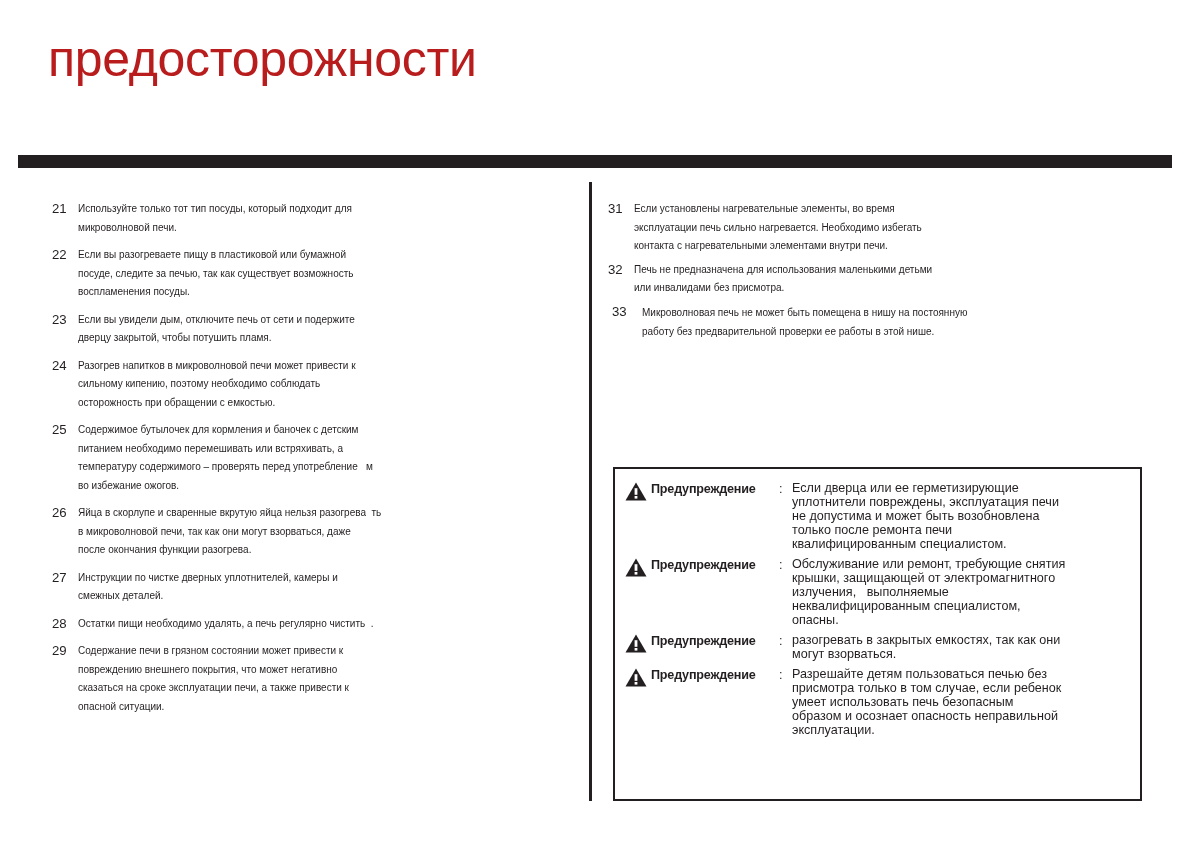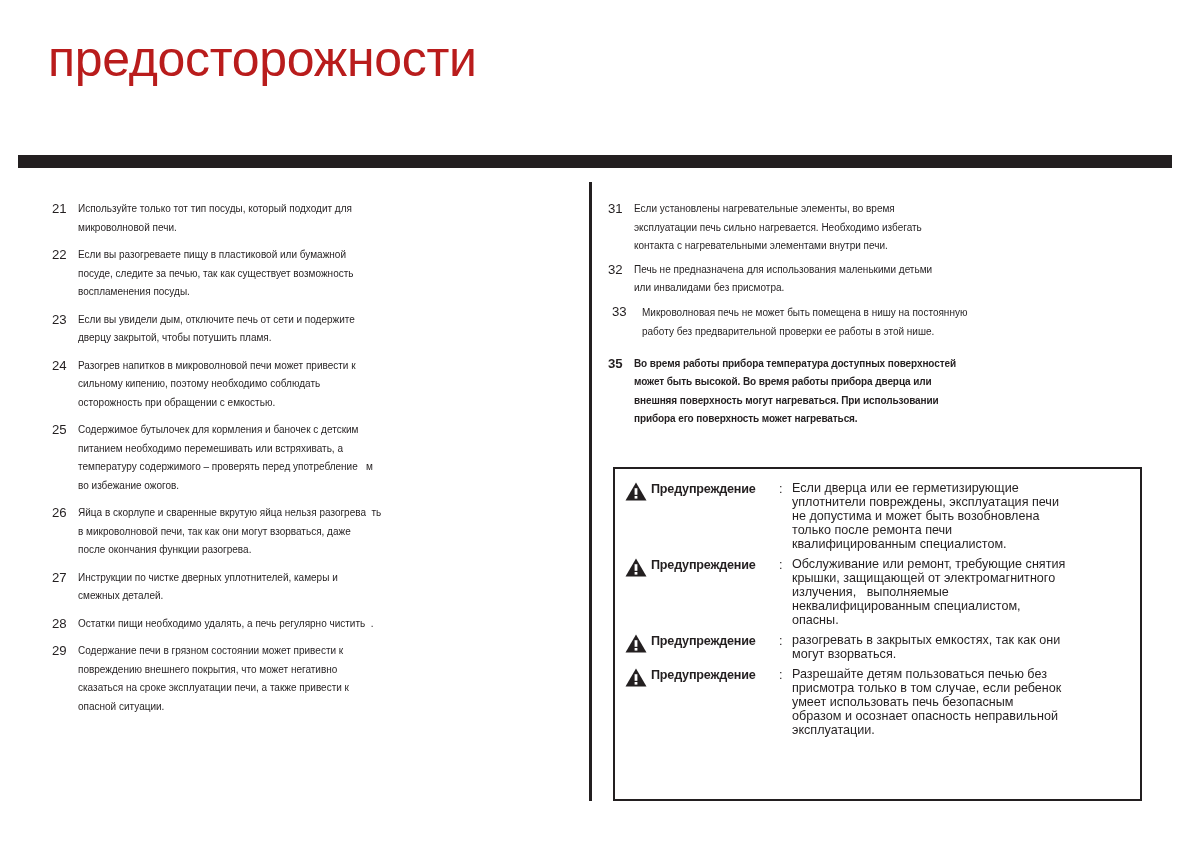--- a/index.html
+++ b/index.html
@@ -234,27 +234,20 @@
 или инвалидами без присмотра.</div>
   </div>
 
   <div class="item indent">
     <div class="item-num">33</div>
     <div class="item-body">Микроволновая печь не может быть помещена в нишу на постоянную
 работу без предварительной проверки ее работы в этой нише.</div>
   </div>
 
 
-  <div class="item strong">
-    <div class="item-num">35</div>
-    <div class="item-body">Во время работы прибора температура доступных поверхностей
-может быть высокой. Во время работы прибора дверца или
-внешняя поверхность могут нагреваться. При использовании
-прибора его поверхность может нагреваться.</div>
-  </div>
 
 </div>
 
 <div class="warning-box">
 
   <div class="warn-row">
     <div class="warn-icon">
       <svg width="22" height="19" viewBox="0 0 22 19">
         <path d="M11 0.5 L21.5 18.5 L0.5 18.5 Z" fill="#231f20"></path>
         <rect x="9.6" y="6.2" width="2.8" height="6.6" fill="#ffffff"></rect>

